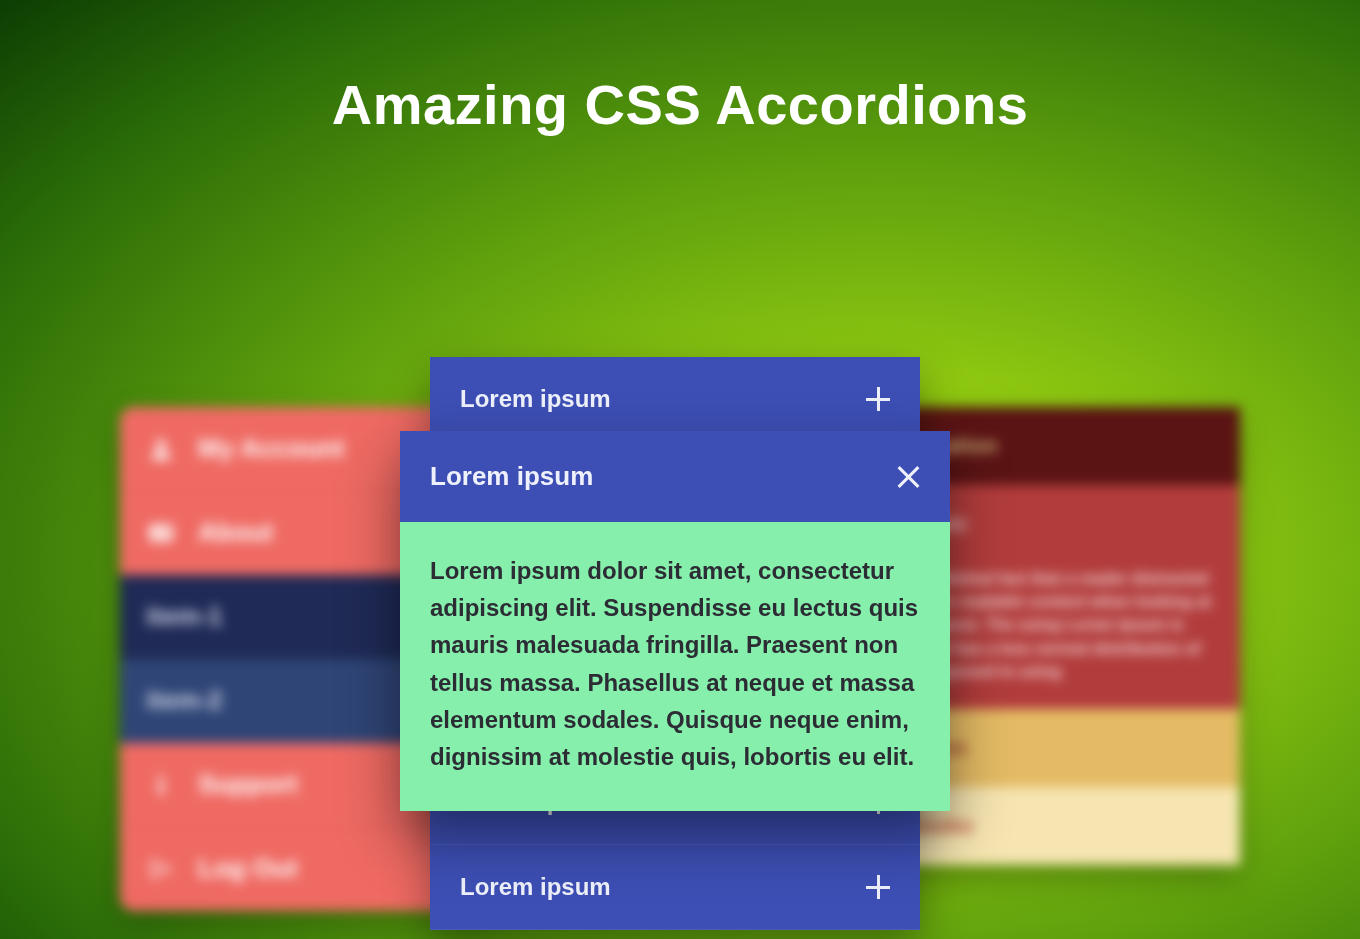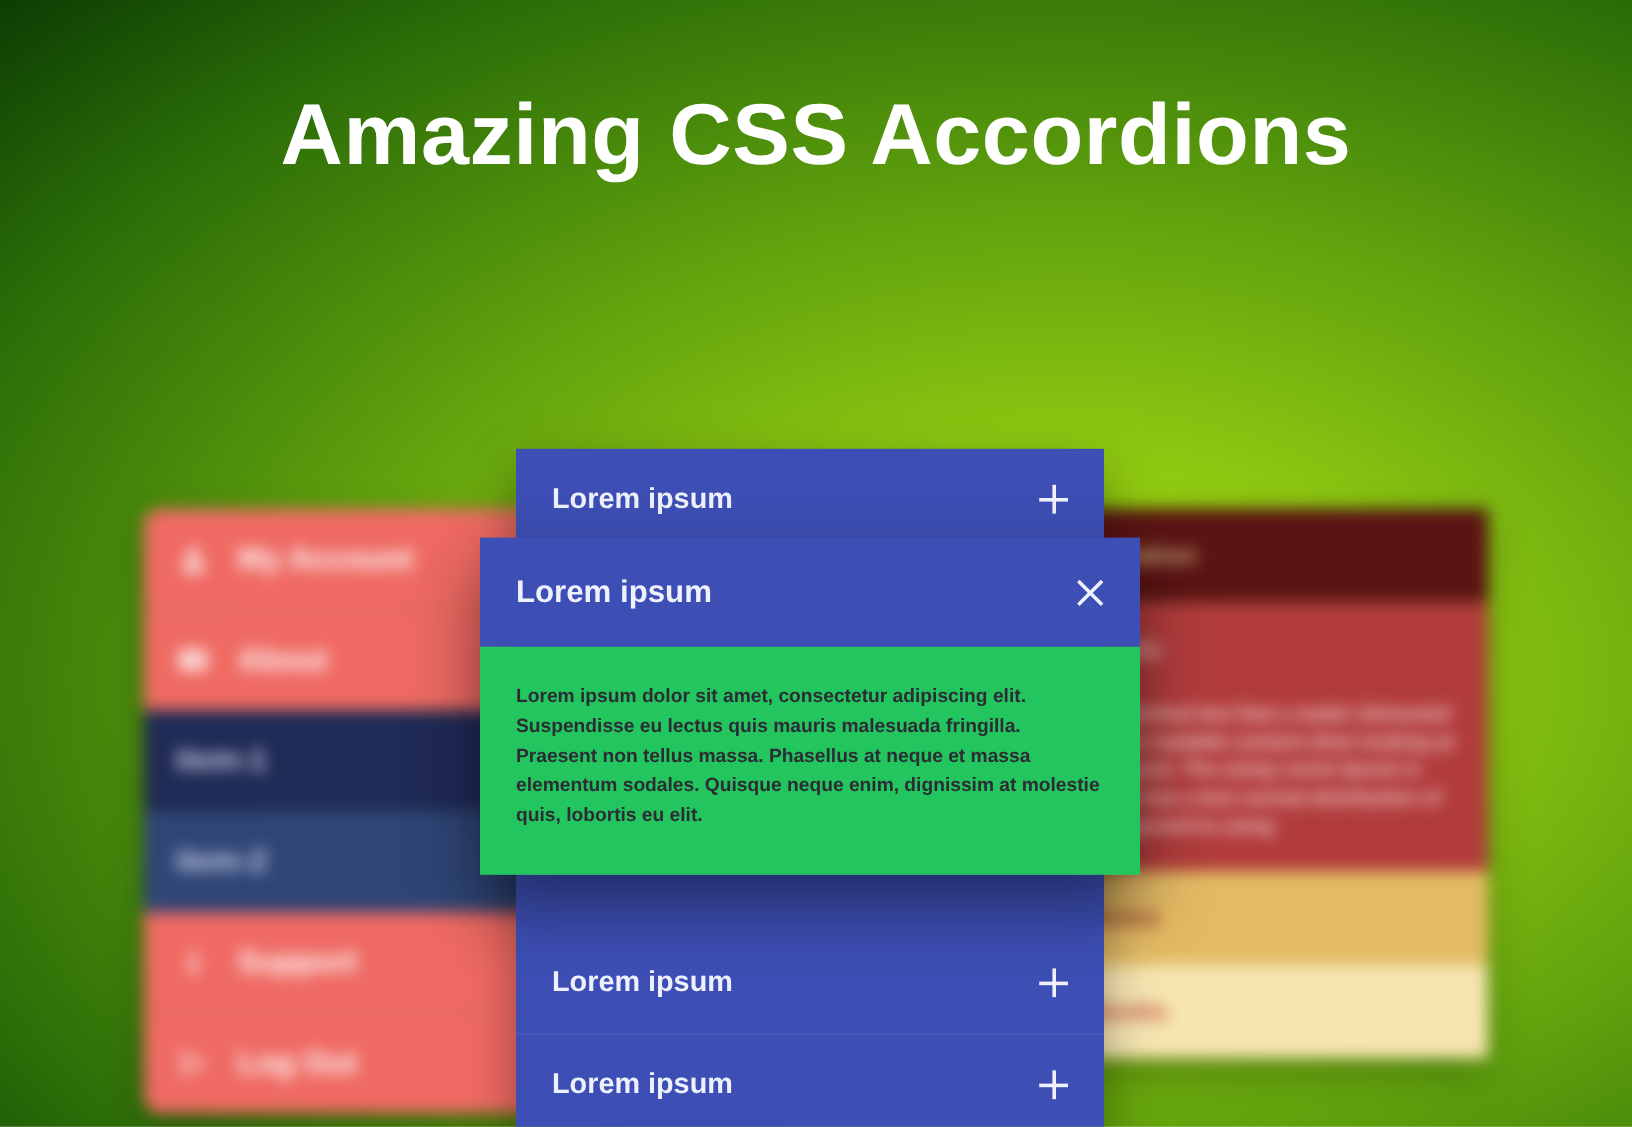--- a/index.html
+++ b/index.html
@@ -8,21 +8,21 @@
     height: 939px;
     background: radial-gradient(ellipse at 65% 60%, #a5e010 0%, #8cc611 25%, #5fa00d 50%, #2a6b08 80%, #0c3d03 100%);
     font-family: Arial, Helvetica, sans-serif;
     overflow: hidden;
     position: relative;
   }
 
   .title {
     color: #fff;
     font-weight: 900;
-    font-size: 72px;
+    font-size: 56px;
     text-align: center;
     padding-top: 72px;
     letter-spacing: 0.5px;
   }
 
   .stage {
     position: relative;
     width: 100%;
     height: 760px;
   }
@@ -112,23 +112,23 @@
   .fc-header {
     display: flex;
     align-items: center;
     justify-content: space-between;
     background: #3d4fb5;
     color: #eef1fb;
     font-size: 26px;
     padding: 30px 30px;
   }
   .fc-body {
-    background: #22c55e;
+    background: #86efac;
     color: #2c2c34;
-    font-size: 16px;
+    font-size: 24px;
     line-height: 1.55;
     padding: 30px 30px 36px 30px;
   }
 
   .plus-icon, .close-icon {
     width: 24px; height: 24px; display: inline-block; position: relative;
   }
   .plus-icon::before, .plus-icon::after,
   .close-icon::before, .close-icon::after {
     content: ""; position: absolute; background: #eef1fb;

